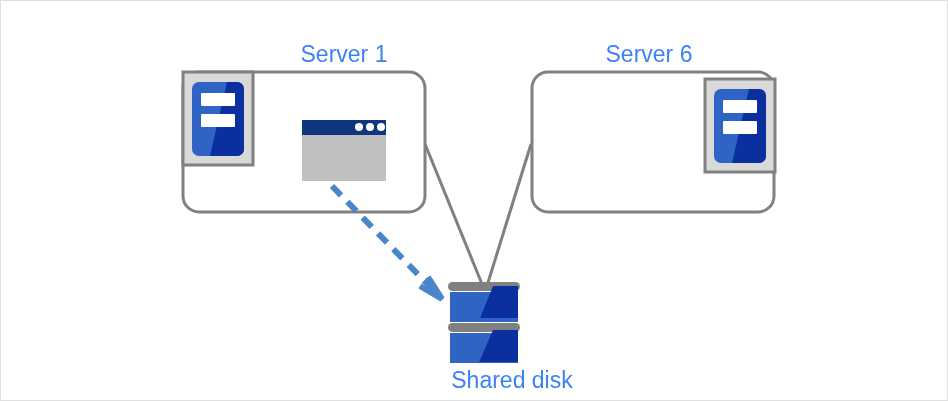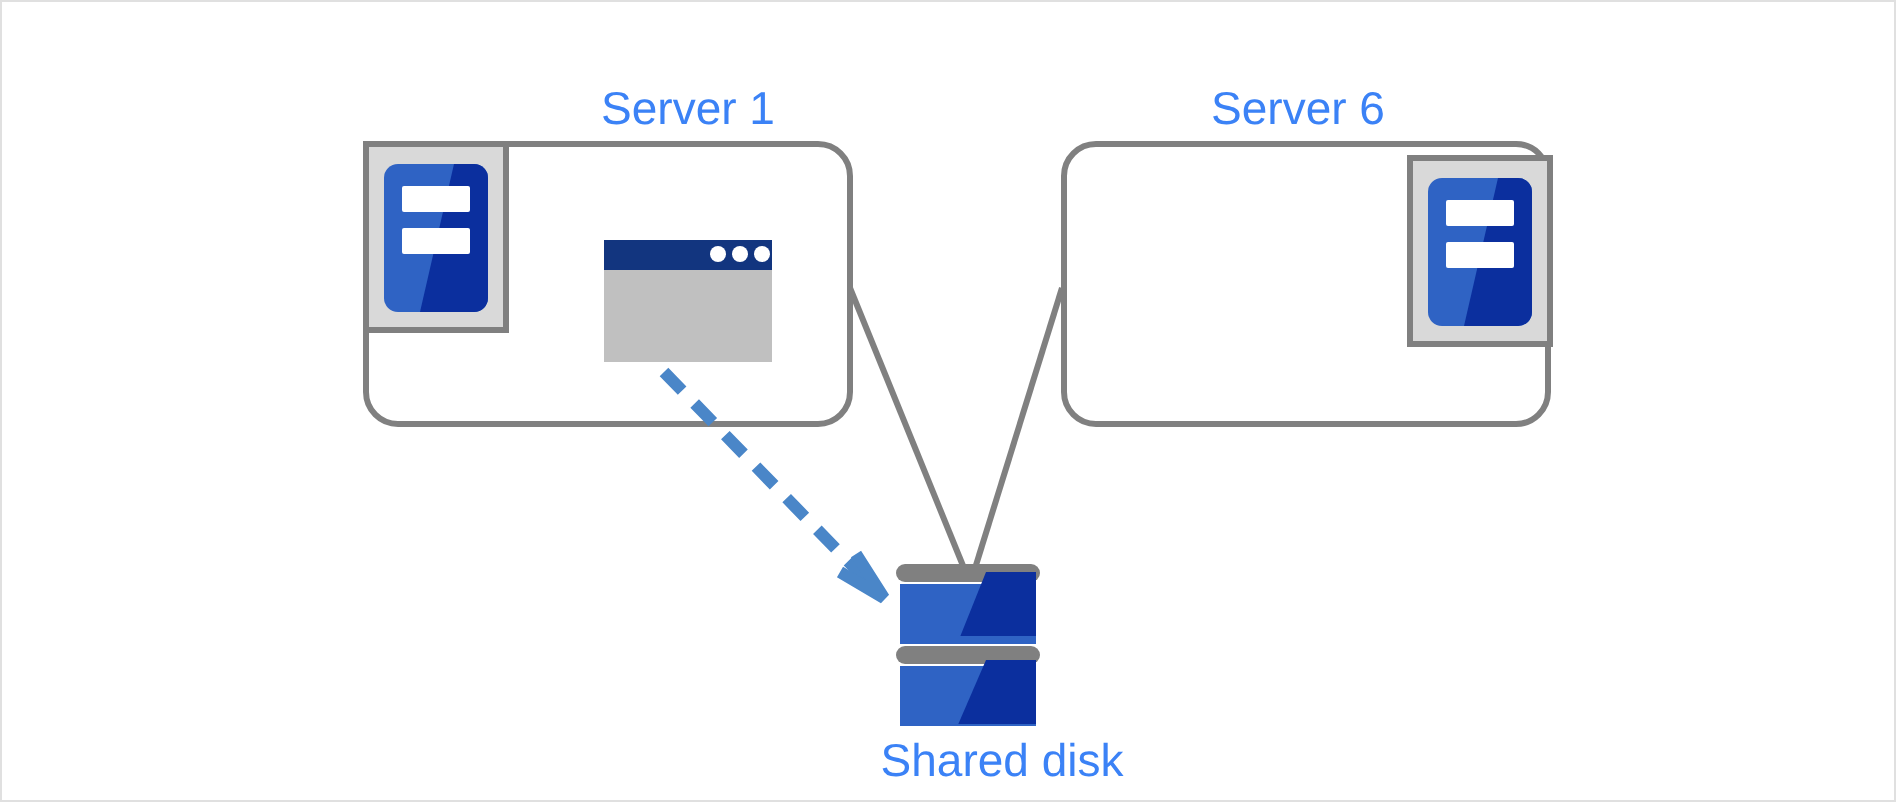--- a/index.html
+++ b/index.html
@@ -44,21 +44,21 @@
     top: 40px;
     width: 200px;
   }
   #label-app-a {
     left: 264px;
     top: 90px;
     width: 170px;
     letter-spacing: 0.3px;
   }
   #label-shared-disk {
-    left: 400px;
+    left: 411px;
     top: 366px;
     width: 200px;
   }
 </style>
 </head>
 <body>
 
 <div id="canvas">
 
   <svg id="diagram-svg" viewBox="0 0 948 401" xmlns="http://www.w3.org/2000/svg">

